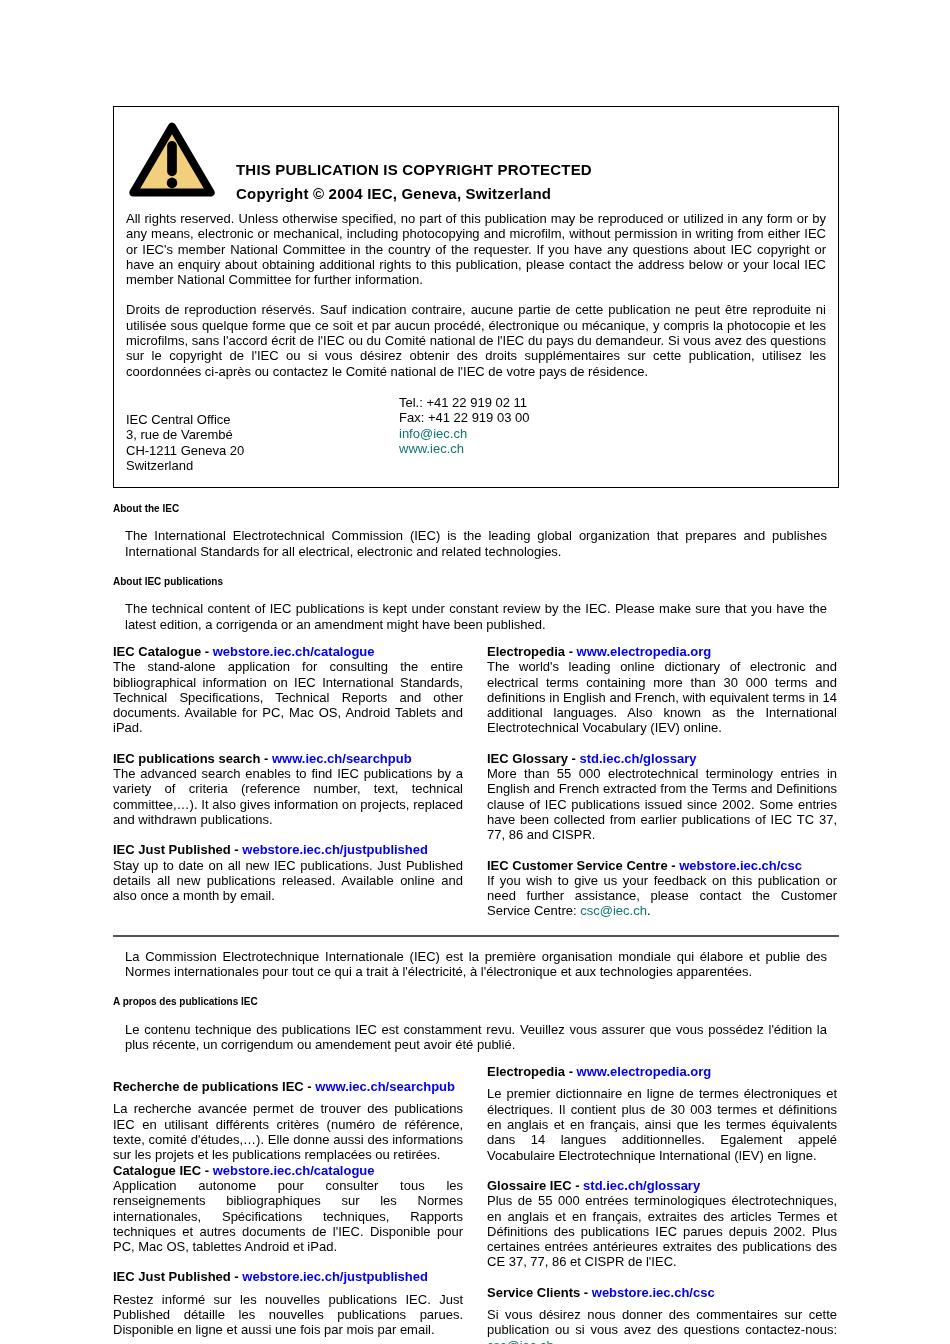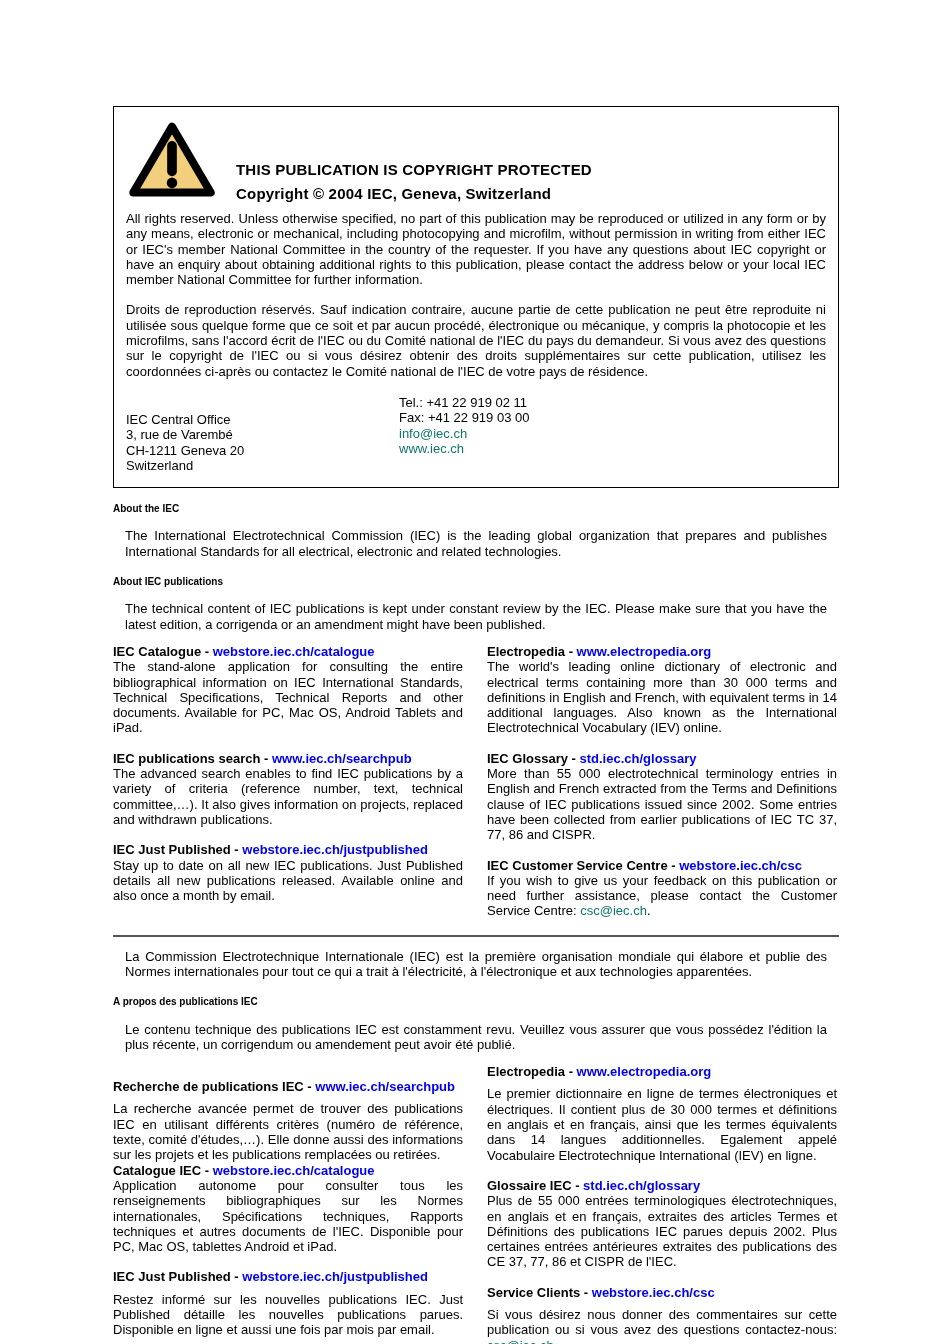--- a/index.html
+++ b/index.html
@@ -216,21 +216,21 @@
           <p class="colb">Application autonome pour consulter tous les renseignements bibliographiques sur les Normes internationales, Spécifications techniques, Rapports techniques et autres documents de l'IEC. Disponible pour PC, Mac OS, tablettes Android et iPad.</p>
         </div>
         <div class="block">
           <p class="colh"><span>IEC Just Published -</span> <a class="hlink">webstore.iec.ch/justpublished</a></p>
           <p class="colb gap-body">Restez informé sur les nouvelles publications IEC. Just Published détaille les nouvelles publications parues. Disponible en ligne et aussi une fois par mois par email.</p>
         </div>
       </div>
       <div class="col">
         <div class="block first">
           <p class="colh"><span>Electropedia -</span> <a class="hlink">www.electropedia.org</a></p>
-          <p class="colb gap-body">Le premier dictionnaire en ligne de termes électroniques et électriques. Il contient plus de 30 000 termes et définitions en anglais et en français, ainsi que les termes équivalents dans 14 langues additionnelles. Egalement appelé Vocabulaire Electrotechnique International (IEV) en ligne.</p>
+          <p class="colb gap-body">Le premier dictionnaire en ligne de termes électroniques et électriques. Il contient plus de 30 003 termes et définitions en anglais et en français, ainsi que les termes équivalents dans 14 langues additionnelles. Egalement appelé Vocabulaire Electrotechnique International (IEV) en ligne.</p>
         </div>
         <div class="block">
           <p class="colh"><span>Glossaire IEC -</span> <a class="hlink">std.iec.ch/glossary</a></p>
           <p class="colb">Plus de 55 000 entrées terminologiques électrotechniques, en anglais et en français, extraites des articles Termes et Définitions des publications IEC parues depuis 2002. Plus certaines entrées antérieures extraites des publications des CE 37, 77, 86 et CISPR de l'IEC.</p>
         </div>
         <div class="block">
           <p class="colh"><span>Service Clients -</span> <a class="hlink">webstore.iec.ch/csc</a></p>
           <p class="colb gap-body"><span>Si vous désirez nous donner des commentaires sur cette publication ou si vous avez des questions contactez-nous:</span> <a class="ilink">csc@iec.ch</a><span>.</span></p>
         </div>
       </div>

